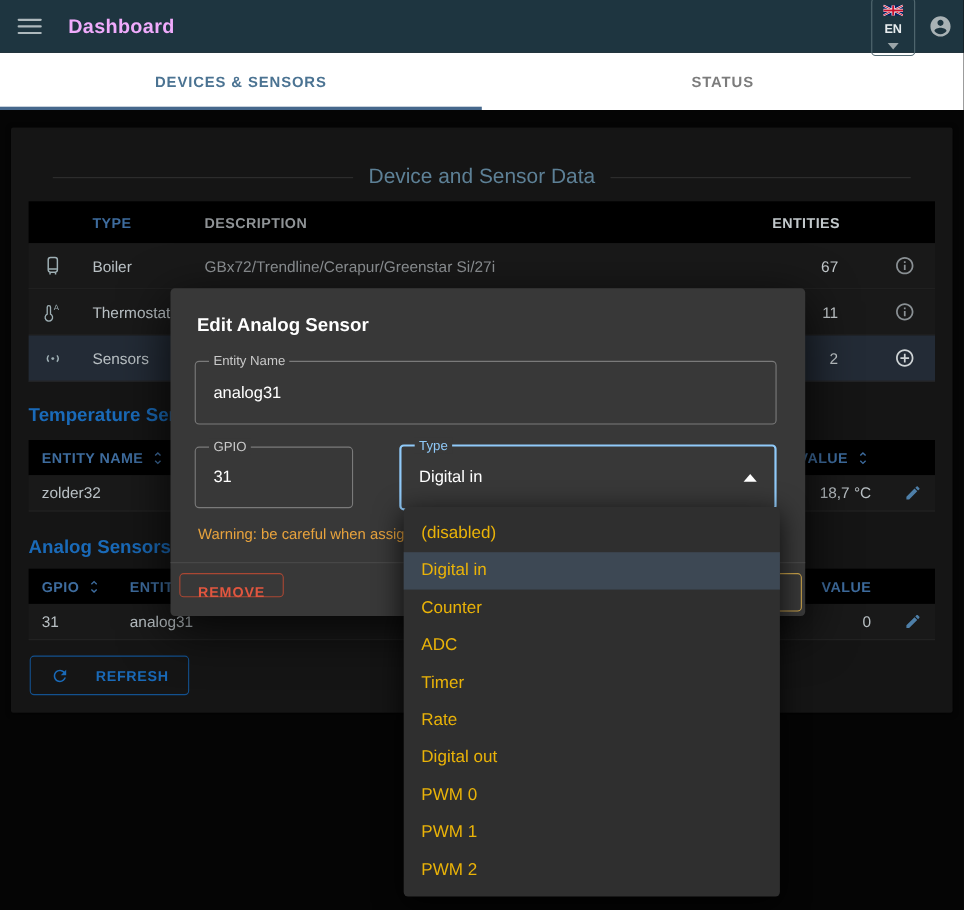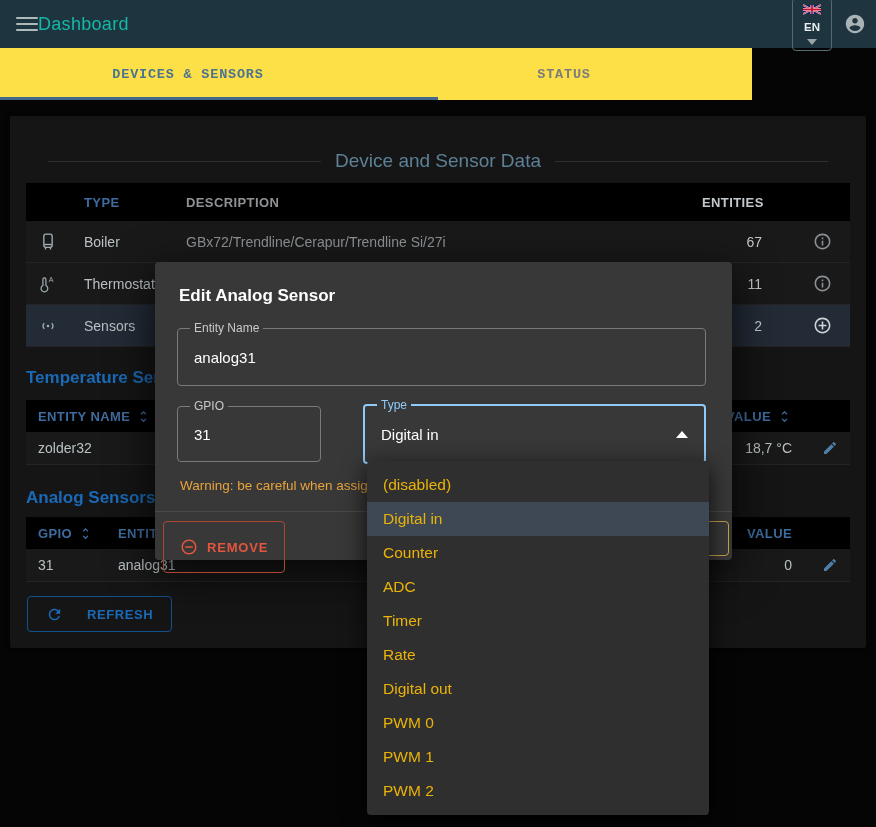--- a/index.html
+++ b/index.html
@@ -4,31 +4,31 @@
 <style>
   * { margin:0; padding:0; box-sizing:border-box; }
   html,body { width:876px; height:827px; overflow:hidden; background:#050505;
               font-family:"Liberation Sans", sans-serif; }
 
   
   .topbar { position:absolute; left:0; top:0; width:876px; height:48px;
             background:#1e3540; display:flex; align-items:center; z-index:2; }
   .hamburger { width:22px; margin-left:16px; cursor:pointer; }
   .hamburger span { display:block; height:2px; background:#aeb9bd; margin:4px 0; border-radius:1px; }
-  .app-title { font-size:18px; font-weight:normal; color:#14b8a6; letter-spacing:.3px; }
+  .app-title { margin-left:24px; font-size:18px; font-weight:bold; color:#f0abfc; letter-spacing:.3px; }
   .topbar-right { margin-left:auto; display:flex; align-items:center; gap:12px; margin-right:10px; }
   .lang-btn { display:flex; align-items:center; gap:6px; border:1px solid #546a72; border-radius:4px;
               padding:5px 10px; cursor:pointer;flex-direction:column; }
   .lang-btn .lang-label { color:#e8edef; font-size:11.5px; font-weight:bold; }
   .caret-down { width:0; height:0; border-left:5px solid transparent; border-right:5px solid transparent;
                 border-top:6px solid #9aa5a8; }
   .avatar { width:22px; height:22px; }
 
   
-  .tabs { position:absolute; left:0; top:48px; width:752px; height:52px; background:#fde047; display:flex;font-family:Liberation Mono, monospace; }
+  .tabs { position:absolute; left:0; top:48px; width:876px; height:52px; background:#ffffff; display:flex; }
   .tab { width:438px; display:flex; align-items:center; justify-content:center;
          font-size:13.5px; font-weight:bold; letter-spacing:.8px; cursor:pointer; }
   .tab.active { color:#4b7392; }
   .tab.inactive { color:#7c7c7c; }
   .tab-underline { position:absolute; left:0; bottom:0; width:438px; height:3px; background:#46688c; }
 
   
   .card { position:absolute; left:10px; top:116px; width:856px; height:532px;
           background:#151515; border-radius:2px; box-shadow:0 1px 5px rgba(0,0,0,.7); }
   .card-title { position:absolute; left:0; top:34px; width:100%; display:flex; align-items:center; padding:0 38px; }
@@ -89,24 +89,24 @@
                    font-size:15px; color:#fff; }
   .f-entity { left:22px; top:66px; width:529px; height:58px; }
   .f-gpio   { left:22px; top:144px; width:144px; height:56px; }
   .f-type   { left:208px; top:142px; width:343px; height:60px; border:2px solid #90caf9; cursor:pointer; }
   .f-type .flabel { color:#90caf9; }
   .caret-up { position:absolute; right:16px; top:50%; margin-top:-3px; width:0; height:0;
               border-left:6px solid transparent; border-right:6px solid transparent;
               border-bottom:7px solid #fff; }
   .modal-warning { position:absolute; left:25px; top:216px; width:430px; font-size:13.5px; color:#e8a33d; }
   .modal-divider { position:absolute; left:0; top:249px; width:100%; height:1px; background:#4a4a4a; }
-  .remove-btn { position:absolute; left:8px; top:259px; height:52px; display:inline-flex; align-items:center;
+  .remove-btn { position:absolute; left:8px; top:259px; height:22px; display:inline-flex; align-items:center;
                 gap:9px; padding:0 16px; background:transparent; border:1px solid #aa4733; border-radius:4px;
                 color:#e2563f; font-size:13px; font-weight:bold; letter-spacing:.8px; cursor:pointer;
-                font-family:"Liberation Sans",sans-serif; }
+                font-family:"Liberation Sans",sans-serif;flex-direction:column; }
   .remove-btn svg { width:18px; height:18px; fill:#e2563f; }
   .save-btn { position:absolute; right:3px; top:259px; width:110px; height:35px; background:transparent;
               border:1px solid #c9a24a; border-radius:4px; cursor:pointer; }
 
   
   .dropdown { position:absolute; left:367px; top:461px; width:342px; height:354px; background:#2f2f2f;
               border-radius:4px; box-shadow:0 6px 25px rgba(0,0,0,.8); z-index:20; padding:7px 0; }
   .option { height:34px; line-height:34px; padding:0 16px; font-size:15.5px; color:#eab308; cursor:pointer;
             white-space:nowrap; }
   .option.selected { background:#3d4854; }
@@ -165,21 +165,21 @@
     <div class="trow">
       <div class="c-icon">
         <svg class="row-icon" viewBox="0 0 24 24" stroke-width="1.6">
           <rect x="7" y="2.5" width="10" height="16" rx="2.5"></rect>
           <line x1="7.5" y1="15" x2="16.5" y2="15"></line>
           <line x1="9" y1="18.5" x2="9" y2="21"></line>
           <line x1="15" y1="18.5" x2="15" y2="21"></line>
         </svg>
       </div>
       <div class="c-type">Boiler</div>
-      <div class="c-desc">GBx72/Trendline/Cerapur/Trendline Si/27i</div>
+      <div class="c-desc">GBx72/Trendline/Cerapur/Greenstar Si/27i</div>
       <div class="c-ent">67</div>
       <div class="c-act">
         <svg class="glyph-icon" viewBox="0 0 24 24">
           <path d="M11 7h2v2h-2zm0 4h2v6h-2zm1-9C6.48 2 2 6.48 2 12s4.48 10 10 10 10-4.48 10-10S17.52 2 12 2zm0 18c-4.41 0-8-3.59-8-8s3.59-8 8-8 8 3.59 8 8-3.59 8-8 8z"></path>
         </svg>
       </div>
     </div>
 
     <div class="trow">
       <div class="c-icon">

